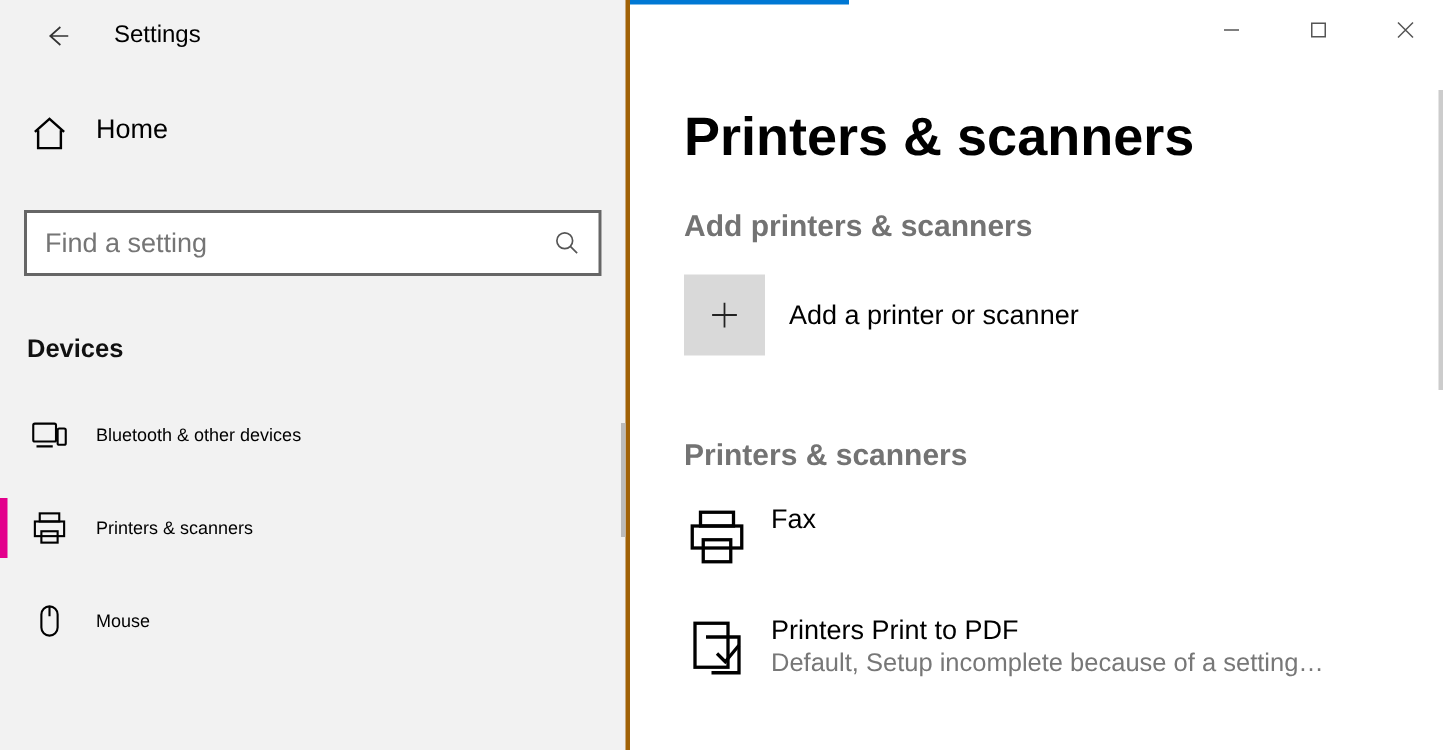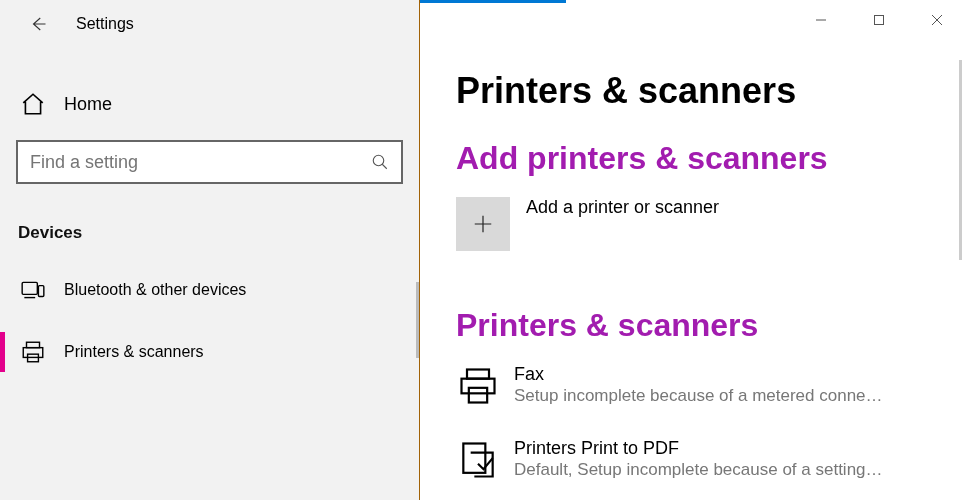--- a/index.html
+++ b/index.html
@@ -4,37 +4,37 @@
 <style>
   * { box-sizing: border-box; margin: 0; padding: 0; font-family: "Segoe UI", Arial, sans-serif; }
   html, body { width: 966px; height: 500px; overflow: hidden; background: #fff; }
   .window { display: flex; width: 100%; height: 100%; position: relative; }
 
   
   .sidebar {
     width: 420px;
     height: 100%;
     background: #f2f2f2;
-    border-right: 1px solid #a16207;
+    border-right: 3px solid #a16207;
     position: relative;
   }
   .sidebar-header {
     display: flex;
     align-items: center;
     height: 48px;
     padding-left: 18px;
   }
   .back-btn {
     width: 40px; height: 40px; display: flex; align-items: center; justify-content: center;
   }
   .back-btn svg { width: 18px; height: 18px; }
   .app-title { font-size: 16px; margin-left: 18px; color: #000; }
 
   .home-row {
-    display: flex; align-items: center; height: 56px; padding-left: 20px; margin-top: 28px;
+    display: flex; height: 56px; padding-left: 20px; margin-top: 28px;
   }
   .home-row .icon { width: 26px; height: 26px; margin-right: 18px; }
   .home-row .label { font-size: 18px; color: #000; }
 
   .search-wrap { padding: 8px 16px 13px 16px; }
   .search-box {
     border: 2px solid #666;
     height: 44px;
     display: flex; align-items: center; justify-content: space-between;
     padding: 0 12px;
@@ -44,21 +44,21 @@
     border: none; outline: none; font-size: 18px; width: 100%; background: transparent; color: #666;
   }
   .search-icon { width: 18px; height: 18px; flex-shrink: 0; }
 
   .group-header {
     font-size: 17px; font-weight: 600; color: #111; padding: 26px 0 16px 18px;
   }
 
   .nav-list { position: relative; }
   .nav-item {
-    display: flex; align-items: center; height: 62px; padding-left: 20px; font-size: 16px; color: #000; text-align: center;
+    display: flex; align-items: center; height: 62px; padding-left: 20px; font-size: 12px; color: #000; text-align: center;
   }
   .nav-item .icon { width: 26px; height: 26px; margin-right: 18px; flex-shrink: 0; }
   .nav-item.selected::before {
     content: ""; position: absolute; left: 0; width: 5px; height: 40px; background: #e3008c;
   }
   .nav-item.selected { position: relative; }
   .side-scrollbar {
     position: absolute; right: 0; top: 282px; width: 3px; height: 76px; background: #bbb;
   }
 
@@ -70,23 +70,23 @@
     position: absolute; top: 0; left: 0; right: 400px; height: 3px; background: #0078d4;
   }
   .window-controls {
     position: absolute; top: 0; right: 0; height: 40px; display: flex;
   }
   .wc-btn { width: 58px; height: 40px; display:flex; align-items:center; justify-content:center; }
   .wc-btn svg { width: 12px; height: 12px; stroke: #555; fill: none; }
 
   .content { padding: 70px 0 0 36px; }
   .page-title { font-size: 36px; font-weight: 600; color: #000; margin-bottom: 28px; }
-  .section-title { font-size: 32px; font-weight: 600; color: #a21caf; margin-bottom: 20px; }
-
-  .add-row { display: flex; align-items: flex-start; margin-bottom: 56px; }
+  .section-title { font-size: 20px; font-weight: 600; color: #737373; margin-bottom: 20px; }
+
+  .add-row { display: flex; align-items: center; margin-bottom: 56px; }
   .add-tile {
     width: 54px; height: 54px; background: #d9d9d9; display:flex; align-items:center; justify-content:center; margin-right: 16px;
   }
   .add-tile svg { width: 22px; height: 22px; }
   .add-label { font-size: 18px; color: #000; }
 
   .device-row { display: flex; align-items: flex-start; margin-bottom: 30px; }
   .device-row .icon { width: 44px; height: 44px; margin-right: 14px; flex-shrink: 0; }
   .device-texts { display: flex; flex-direction: column; max-width: 420px; }
   .device-name { font-size: 18px; color: #000; line-height: 1.2; }
@@ -143,20 +143,27 @@
 
       <div class="nav-item selected">
         <svg class="icon" viewBox="0 0 24 24" fill="none" stroke="#000" stroke-width="1.3">
           <rect x="6" y="3" width="12" height="5"></rect>
             <rect x="3" y="8" width="18" height="9"></rect>
             <rect x="7" y="14" width="10" height="7"></rect>
         </svg>
         <span>Printers &amp; scanners</span>
       </div>
 
+      <div class="nav-item">
+        <svg class="icon" viewBox="0 0 24 24" fill="none" stroke="#000" stroke-width="1.3">
+          <rect x="7" y="3" width="10" height="18" rx="5"></rect>
+            <path d="M12 3v6"></path>
+        </svg>
+        <span>Mouse</span>
+      </div>
 
 
     </div>
 
     <div class="side-scrollbar"></div>
   </div>
 
   <div class="main">
     <div class="title-accent"></div>
 
@@ -195,21 +202,20 @@
       <div class="section-title">Printers &amp; scanners</div>
 
       <div class="device-row">
         <svg class="icon" viewBox="0 0 24 24" fill="none" stroke="#000" stroke-width="1.2">
           <rect x="6" y="3" width="12" height="5"></rect>
             <rect x="3" y="8" width="18" height="8"></rect>
             <rect x="7" y="13" width="10" height="8"></rect>
         </svg>
         <div class="device-texts">
           <div class="device-name">Fax</div>
-          <div class="device-sub">Setup incomplete because of a metered conne…</div>
         </div>
       </div>
 
       <div class="device-row">
         <svg class="icon" viewBox="0 0 24 24" fill="none" stroke="#000" stroke-width="1.2">
           <rect x="4" y="3" width="12" height="16"></rect>
             <path d="M8 8h12v13H10"></path>
             <path d="M12 14l3 3 5-6"></path>
         </svg>
         <div class="device-texts">

